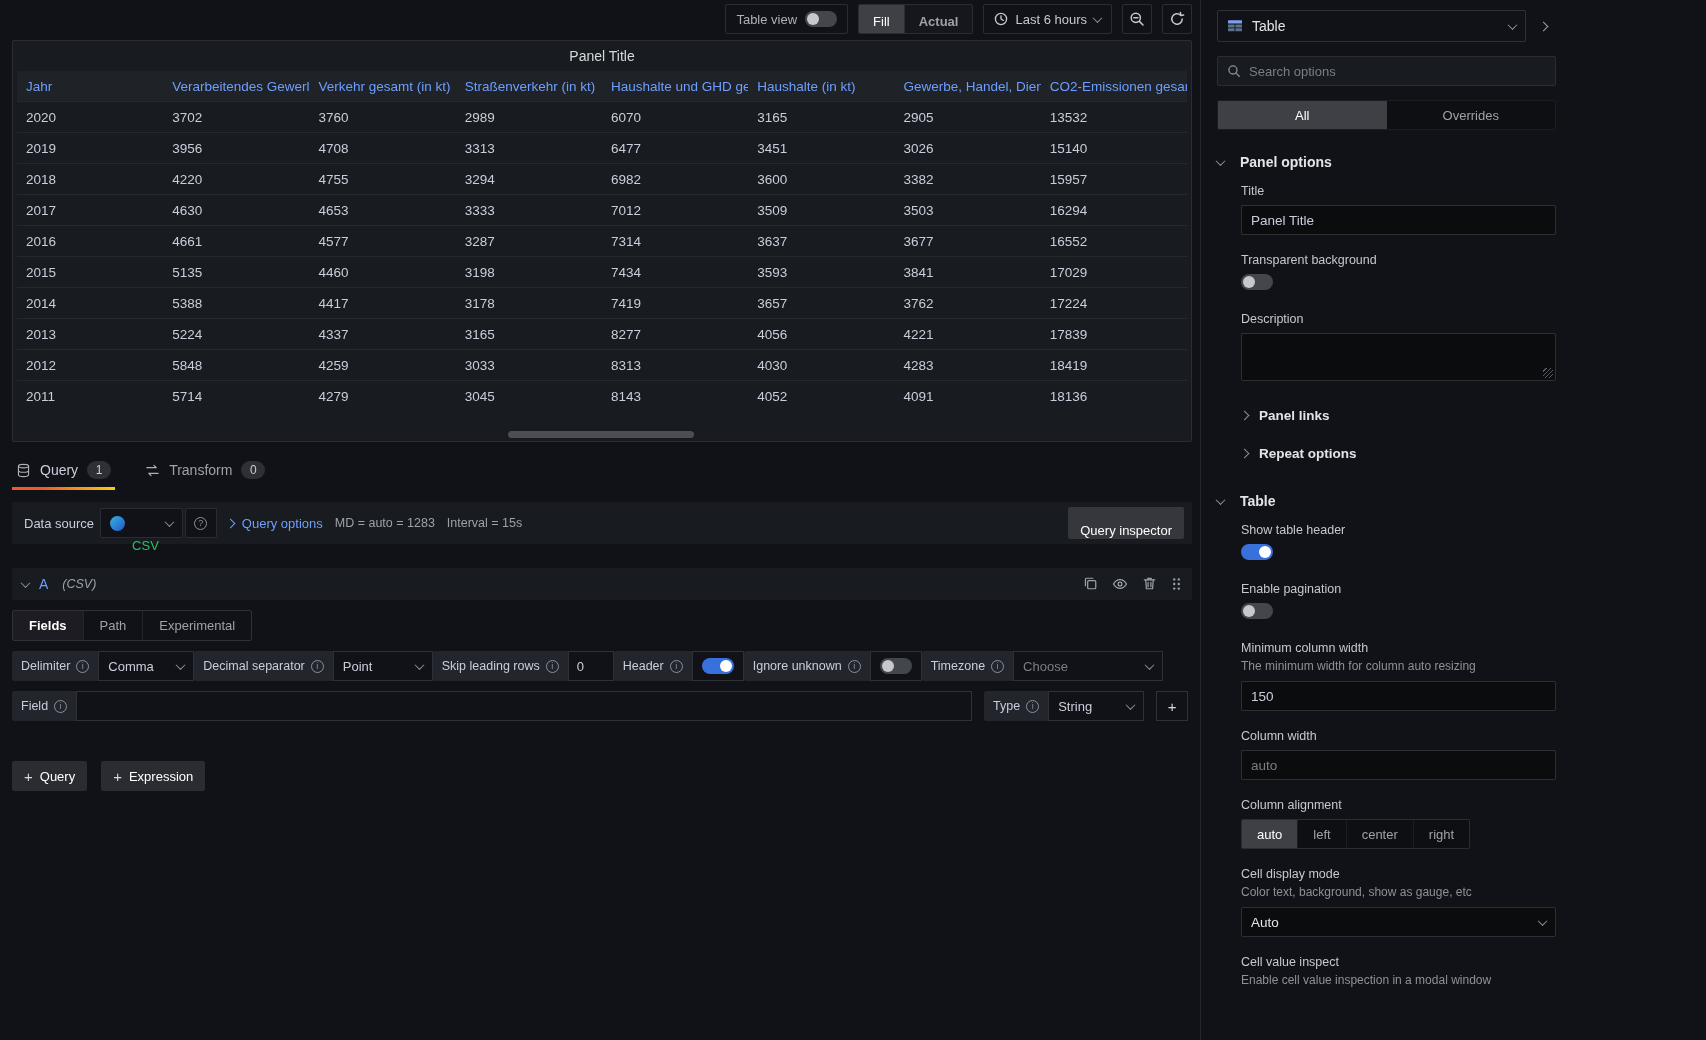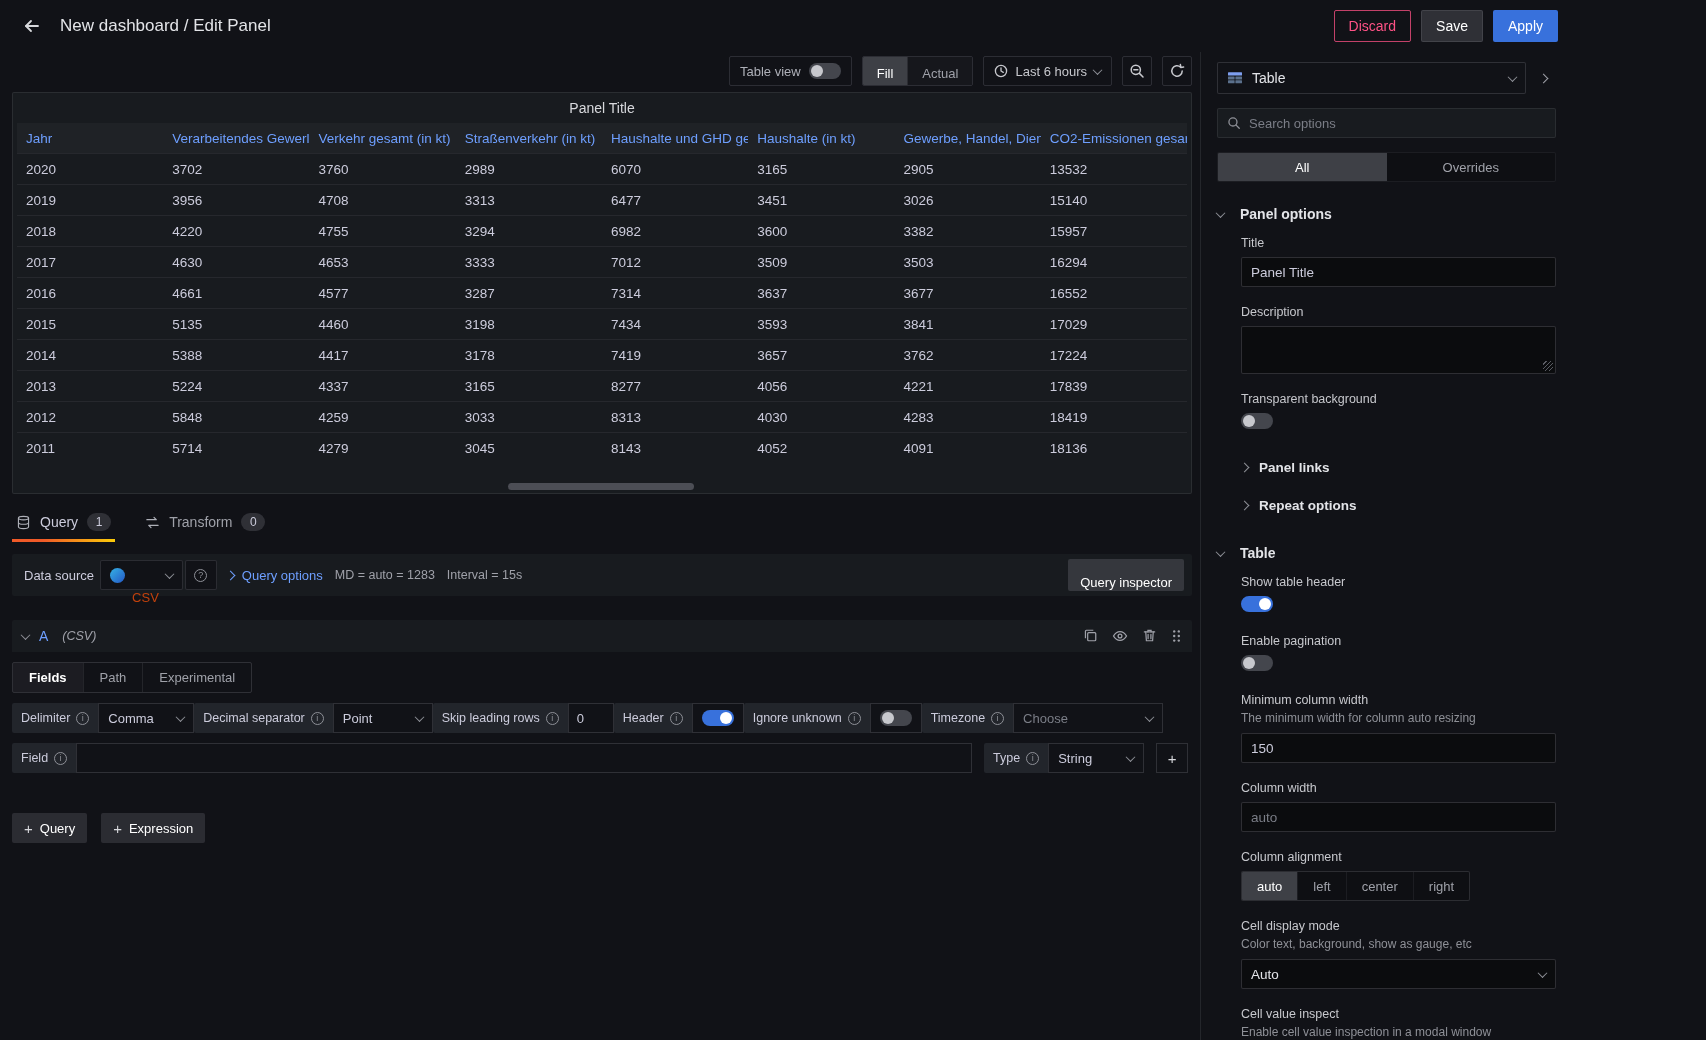--- a/index.html
+++ b/index.html
@@ -20,21 +20,21 @@
 
   
   .content { flex:1; display:flex; min-height:0; }
   .main { width:1200px; min-width:1200px; padding:0 8px 0 12px; }
 
   
   .viz-toolbar { height:40px; display:flex; align-items:center; justify-content:flex-end; gap:10px; padding:4px 0 6px; }
   .tb-group { height:30px; display:flex; align-items:center; gap:8px; padding:0 10px; border:1px solid rgba(204,204,220,0.15); border-radius:2px; color:#aeb0b8; font-size:13px; }
   .fit-group { height:30px; display:flex; border:1px solid rgba(204,204,220,0.15); border-radius:2px; overflow:hidden; font-size:13px; }
   .fit-option { padding:16px 14px; display:flex; align-items:center; color:#9fa1a9; cursor:pointer; background:#16171c; }
-  .fit-option + .fit-option { border-left:1px solid rgba(204,204,220,0.12); }
+  .fit-option + .fit-option { border-left:1px solid rgba(204,204,220,0.12);font-weight:bold; }
   .fit-option.active { background:#3e4046; color:#fff; }
   .time-btn { height:30px; display:flex; align-items:center; gap:7px; padding:0 10px; border:1px solid rgba(204,204,220,0.15); border-radius:2px; color:#c7c8cd; font-size:13px; cursor:pointer; background:transparent; font-family:inherit; }
   .icon-btn { height:30px; width:30px; display:flex; align-items:center; justify-content:center; border:1px solid rgba(204,204,220,0.15); border-radius:2px; color:#c7c8cd; background:transparent; cursor:pointer; }
 
   .chev { width:7px; height:7px; border-right:1.6px solid currentColor; border-bottom:1.6px solid currentColor; display:inline-block; transform:rotate(45deg) translate(-1px,-1px); }
   .chev.right { transform:rotate(-45deg); }
   .chev.gray { color:#8e9097; }
 
   
   .panel { width:1180px; height:402px; background:#181b1f; border:1px solid rgba(204,204,220,0.10); border-radius:2px; display:flex; flex-direction:column; position:relative; }
@@ -52,21 +52,21 @@
   .q-tab .tab-icon { color:#aeb0b8; display:flex; }
   .q-tab.inactive { color:#9fa1a9; }
   .q-tab.active::after { content:''; position:absolute; left:0; right:0; bottom:0; height:3px; background:linear-gradient(90deg,#f05a28 30%,#fbca0a 99%); }
   .badge { min-width:24px; height:18px; padding:0 8px; display:flex; align-items:center; justify-content:center; border-radius:10px; background:rgba(204,204,220,0.16); color:#ccccdc; font-size:12px; }
 
   
   .ds-bar { margin-top:12px; height:42px; background:#181b1f; border-radius:2px; display:flex; align-items:center; gap:2px; padding:0 8px; }
   .ds-label { font-size:13px; color:#ccccdc; padding:0 4px; }
   .ds-picker { height:30px; display:flex; align-items:center; gap:7px; background:#111217; border:1px solid rgba(204,204,220,0.14); border-radius:2px; padding:0 9px; cursor:pointer; }
   .ds-logo { width:15px; height:15px; border-radius:50%; background:linear-gradient(135deg,#35b2e5,#2457c5); flex:0 0 auto; }
-  .ds-name { font-size:13px; color:#c2410c;margin-top:44px; }
+  .ds-name { font-size:13px; color:#22c55e;margin-top:44px; }
   .help-btn { height:30px; width:32px; display:flex; align-items:center; justify-content:center; background:#111217; border:1px solid rgba(204,204,220,0.14); border-radius:2px; color:#aeb0b8; cursor:pointer; }
   .q-options { display:flex; align-items:center; gap:8px; margin-left:8px; color:var(--link-blue,#6e9fff); font-size:13px; font-weight:500; cursor:pointer; }
   .q-meta { font-size:12.5px; color:#9fa1a9; margin-left:10px; }
   .inspector-btn { margin-left:auto; height:30px; padding:16px 12px; background:rgba(204,204,220,0.16); border:none; border-radius:2px; color:#fff; font-size:13px; font-family:inherit; cursor:pointer; }
 
   
   .qrow-head { margin-top:24px; height:32px; background:#181b1f; border-radius:2px 2px 0 0; display:flex; align-items:center; gap:10px; padding:0 10px; }
   .qrow-ref { color:var(--link-blue,#6e9fff); font-size:14px; font-weight:500; }
   .qrow-ds { color:#9fa1a9; font-size:12.5px; font-style:italic; margin-left:4px; }
   .qrow-icons { margin-left:auto; display:flex; gap:14px; color:#9fa1a9; }
@@ -135,36 +135,20 @@
   .side-select .chev { margin-left:auto; color:#8e9097; }
 
   svg { display:block; }
 </style>
 </head>
 <body>
 
 <div class="page">
   <div class="app">
 
-    <header class="topbar">
-      <button class="back-btn">
-        <span>
-          <svg width="20" height="20" viewBox="0 0 20 20" fill="none" stroke="currentColor" stroke-width="1.8" stroke-linecap="round" stroke-linejoin="round">
-              <path d="M16 10H4"></path>
-              <path d="M9 5l-5 5 5 5"></path>
-            </svg>
-        </span>
-      </button>
-      <div class="crumb">New dashboard / Edit Panel</div>
-      <div class="top-actions">
-        <button class="btn btn-discard">Discard</button>
-        <button class="btn btn-save">Save</button>
-        <button class="btn btn-apply">Apply</button>
-      </div>
-    </header>
 
     <div class="content">
 
       <main class="main">
 
         <div class="viz-toolbar">
           <div class="tb-group">
             <span>Table view</span>
             <span class="switch"></span>
           </div>
@@ -529,30 +513,30 @@
           <i class="chev gray"></i>
           <span>Panel options</span>
         </div>
 
         <div class="opt-block">
           <div class="opt-label">Title</div>
           <input class="side-input" value="Panel Title" style="">
         </div>
 
         <div class="opt-block">
+          <div class="opt-label">Transparent background</div>
+          <span class="switch"></span>
+        </div>
+
+        <div class="opt-block">
           <div class="opt-label">Description</div>
           <div class="textarea-wrap">
             <textarea class="side-textarea" style=""></textarea>
             <span class="resize-corner"></span>
           </div>
-        </div>
-
-        <div class="opt-block">
-          <div class="opt-label">Transparent background</div>
-          <span class="switch"></span>
         </div>
 
         <div class="sub-collapse">
           <i class="chev right gray"></i>
           <span>Panel links</span>
         </div>
         <div class="sub-collapse">
           <i class="chev right gray"></i>
           <span>Repeat options</span>
         </div>

